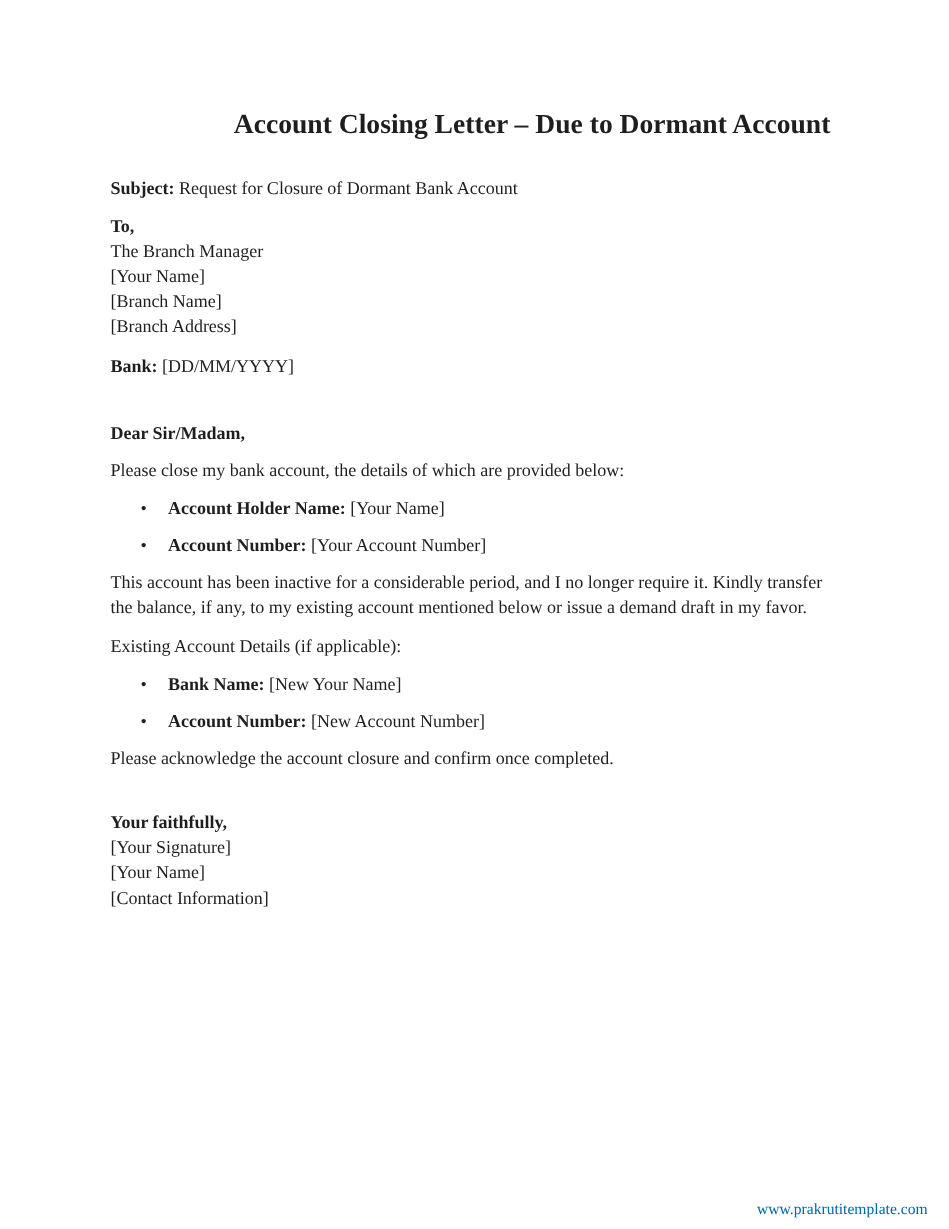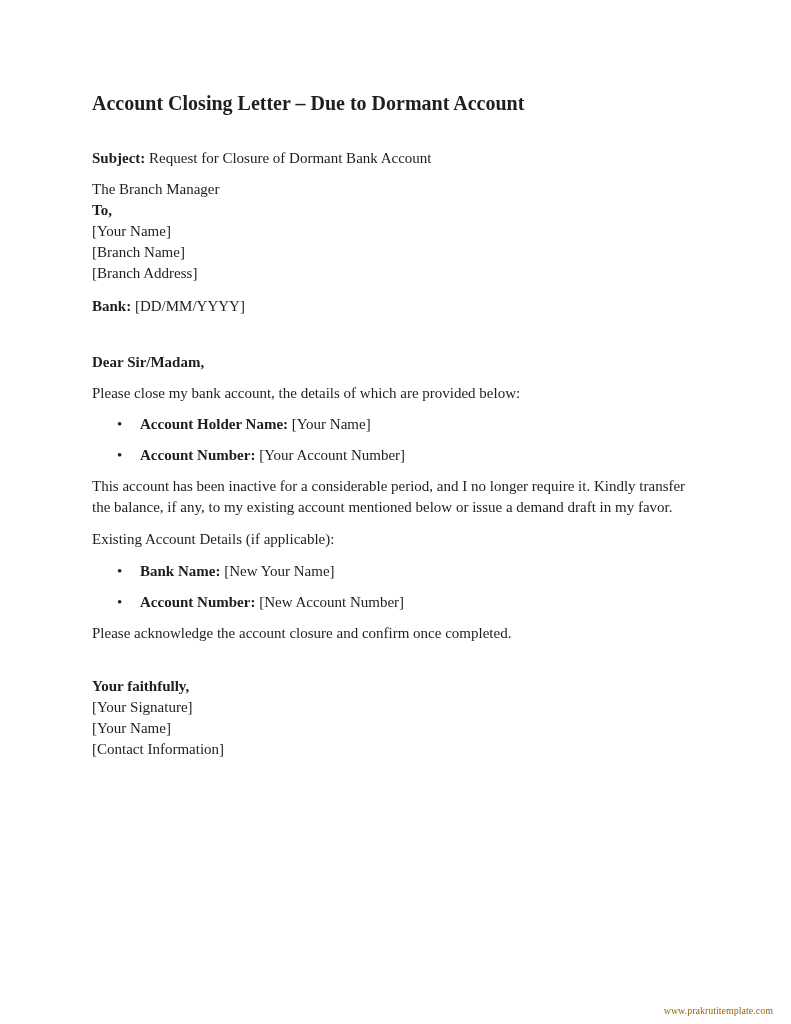--- a/index.html
+++ b/index.html
@@ -16,23 +16,23 @@
     overflow: hidden;
   }
   .content {
     position: absolute;
     left: 92px; top: 92px;
     width: 600px;
     font-size: 15px;
     line-height: 21px;
   }
   .doc-title {
-    font-size: 20px;
+    font-size: 23px;
     font-weight: bold;
-    text-align: left;
+    text-align: right;
     line-height: 23px;
     margin: 0 0 33px 0;
   }
   p { margin: 0 0 10px 0; }
   .addr-block { margin: 0 0 12px 0; }
   .addr-line { line-height: 21px; }
   b, .bold { font-weight: bold; }
   .salutation { margin-top: 35px; }
   ul.detail-list {
     list-style: none;
@@ -51,37 +51,37 @@
     top: 0;
   }
   .body-par { margin-bottom: 11px; }
   .section-heading { font-weight: normal; margin-bottom: 11px; }
   .sig-block { margin-top: 32px; }
   .sig-line { line-height: 21px; }
   .footer-url {
     position: absolute;
     right: 18px;
     bottom: 8px;
-    font-size: 10px;
-    color: #a16207;
+    font-size: 13px;
+    color: #0369a1;
   }
 </style>
 </head>
 <body>
 
 <div class="page">
   <div class="content">
 
     <div class="doc-title">Account Closing Letter – Due to Dormant Account</div>
 
     <p><b>Subject:</b><span> Request for Closure of Dormant Bank Account</span></p>
 
     <div class="addr-block">
+      <div class="addr-line bold">To,</div>
       <div class="addr-line">The Branch Manager</div>
-      <div class="addr-line bold">To,</div>
       <div class="addr-line">[Your Name]</div>
       <div class="addr-line">[Branch Name]</div>
       <div class="addr-line">[Branch Address]</div>
     </div>
 
     <p><b>Bank:</b><span> [DD/MM/YYYY]</span></p>
 
     <p class="salutation bold">Dear Sir/Madam,</p>
 
     <p>Please close my bank account, the details of which are provided below:</p>

